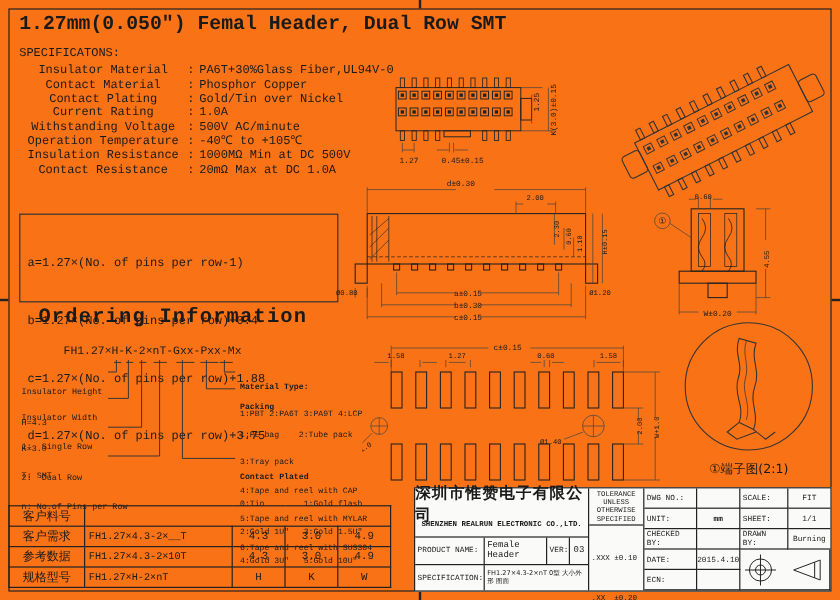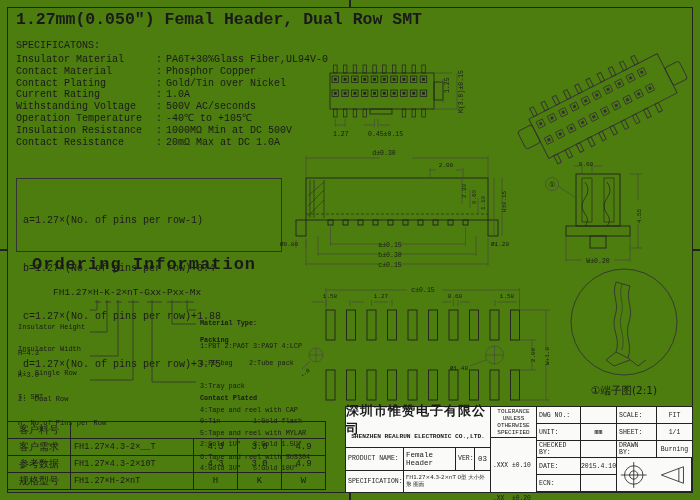--- a/index.html
+++ b/index.html
@@ -1,23 +1,23 @@
 <!DOCTYPE html>
 <html><head>
 <meta charset="utf-8">
 <style>
   html,body{margin:0;padding:0;background:#888;}
-  .page{position:relative;width:700px;height:500px;background:#4d7c0f;
+  .page{position:relative;width:700px;height:500px;background:#f97316;
         font-family:"Liberation Mono",monospace;color:#1a1a1a;overflow:hidden;margin:0 auto;}
   .frame{position:absolute;left:7px;top:7px;width:684px;height:484px;border:1px solid #222;}
   .tick{position:absolute;background:#222;}
   .title{position:absolute;left:16px;top:10px;font-size:16.5px;font-weight:bold;letter-spacing:0;white-space:pre;}
   .specs-head{position:absolute;left:16px;top:40px;font-size:10px;}
   .specs{position:absolute;left:16px;top:54px;font-size:10px;line-height:11.8px;}
-  .spec-row .lbl{display:inline-block;width:140px;}
+  .spec-row .lbl{display:inline-block;width:140px;text-align:center;}
   .spec-row .val{margin-left:4px;margin-top:24px;}
   .formula-box{position:absolute;left:16px;top:178px;width:252px;height:68px;border:1px solid #333;
                font-size:10px;line-height:16px;padding:2px 6px;white-space:pre;}
   .ord-head{position:absolute;left:32px;top:255px;font-size:17px;font-weight:bold;letter-spacing:1px;}
   .ord-code{position:absolute;left:53px;top:287px;font-size:9.5px;font-weight:normal;letter-spacing:0;}
   .olg{position:absolute;font-size:7px;line-height:8.5px;white-space:pre;}
   .org{position:absolute;font-size:6.8px;line-height:7.8px;white-space:pre;}
   .org .org-t{font-weight:bold;}
   svg text{font-family:"Liberation Mono",monospace;fill:#1a1a1a;}
   .dwg{position:absolute;}
@@ -62,21 +62,21 @@
   <div class="tick" style="left:349px;bottom:0;width:2px;height:7px"></div>
 
   <div class="title">1.27mm(0.050″) Femal Header, Dual Row SMT</div>
 
   <div class="specs-head">SPECIFICATONS:</div>
   <div class="specs">
     <div class="spec-row"><span class="lbl">Insulator Material</span><span>:</span><span class="val">PA6T+30%Glass Fiber,UL94V-0</span></div>
     <div class="spec-row"><span class="lbl">Contact Material</span><span>:</span><span class="val">Phosphor Copper</span></div>
     <div class="spec-row"><span class="lbl">Contact Plating</span><span>:</span><span class="val">Gold/Tin over Nickel</span></div>
     <div class="spec-row"><span class="lbl">Current Rating</span><span>:</span><span class="val">1.0A</span></div>
-    <div class="spec-row"><span class="lbl">Withstanding Voltage</span><span>:</span><span class="val">500V AC/seconds</span></div>
+    <div class="spec-row"><span class="lbl">Withstanding Voltage</span><span>:</span><span class="val">500V AC/minute</span></div>
     <div class="spec-row"><span class="lbl">Operation Temperature</span><span>:</span><span class="val">-40℃ to +105℃</span></div>
     <div class="spec-row"><span class="lbl">Insulation Resistance</span><span>:</span><span class="val">1000MΩ Min at DC 500V</span></div>
     <div class="spec-row"><span class="lbl">Contact Resistance</span><span>:</span><span class="val">20mΩ Max at DC 1.0A</span></div>
   </div>
 
   <div class="formula-box">
     <div>a=1.27×(No. of pins per row-1)</div>
     <div>b=1.27×(No. of pins per row)+0.4</div>
     <div>c=1.27×(No. of pins per row)+1.88</div>
     <div>d=1.27×(No. of pins per row)+3.75</div>

